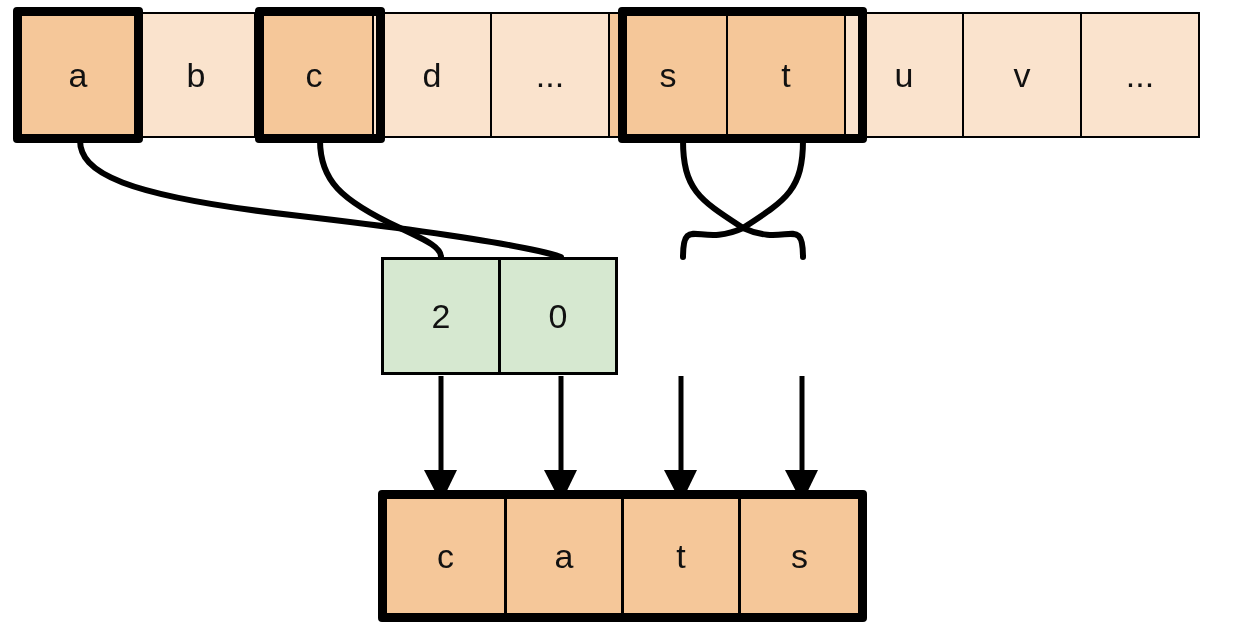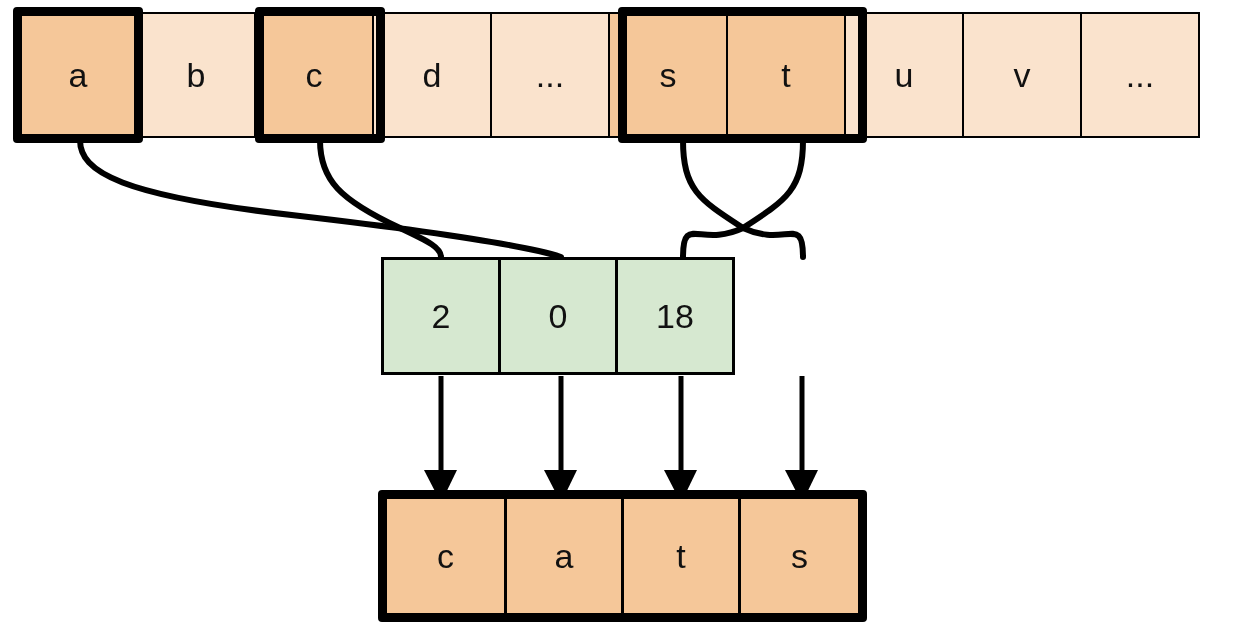--- a/index.html
+++ b/index.html
@@ -176,23 +176,20 @@
   <div class="sel-box" style="left:255px; top:7px;  width:130px; height:136px;"></div>
   <div class="sel-box" style="left:618px; top:7px;  width:249px; height:136px;"></div>
 
   <div class="row" id="index-row">
     <div class="index-cell">
         <span>2</span>
       </div>
     <div class="index-cell">
         <span>0</span>
       </div>
-    <div class="index-cell">
-        <span>18</span>
-      </div>
   </div>
 
   <div class="row" id="output-row">
     <div class="out-cell">
         <span>c</span>
       </div>
     <div class="out-cell">
         <span>a</span>
       </div>
     <div class="out-cell">

